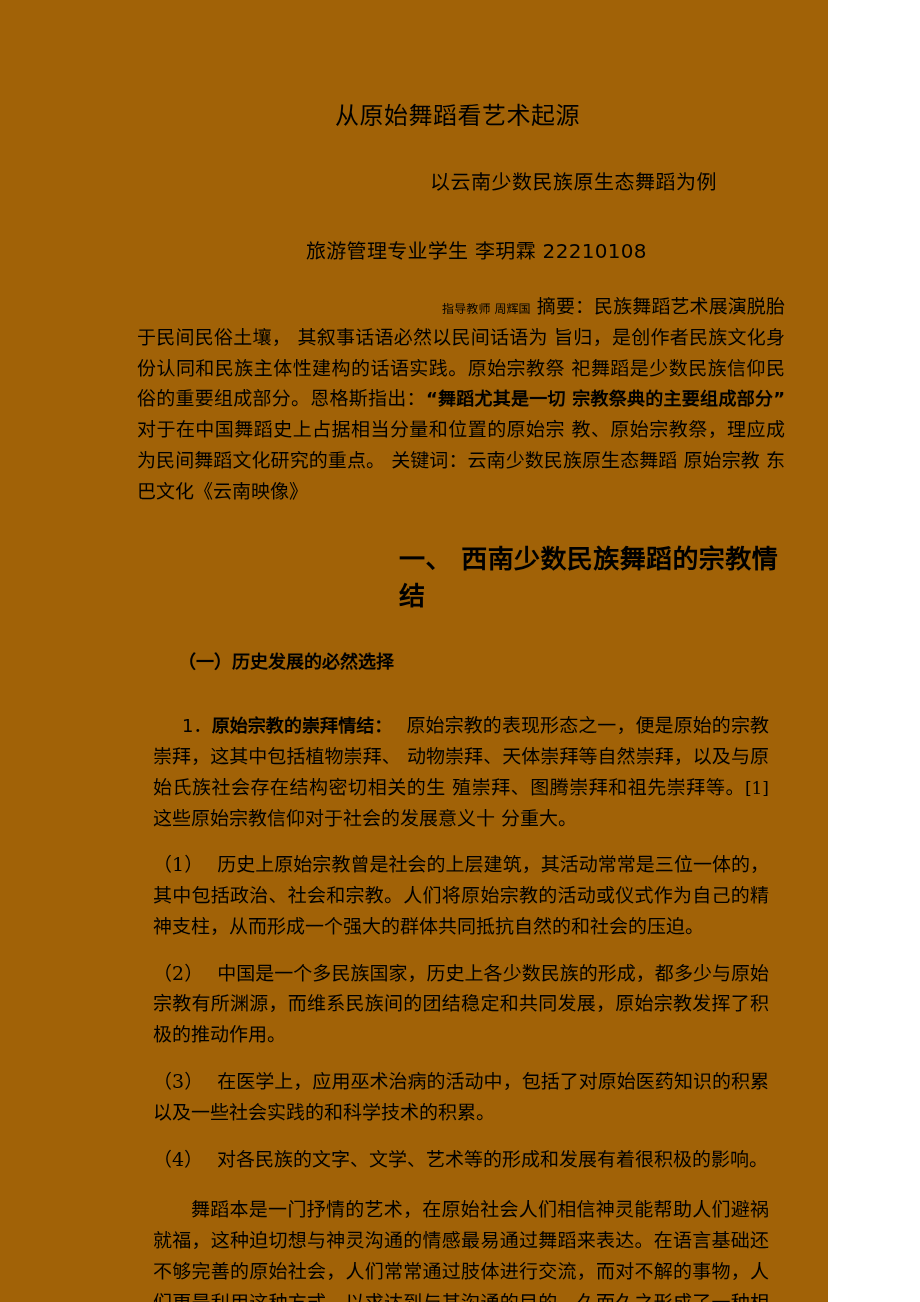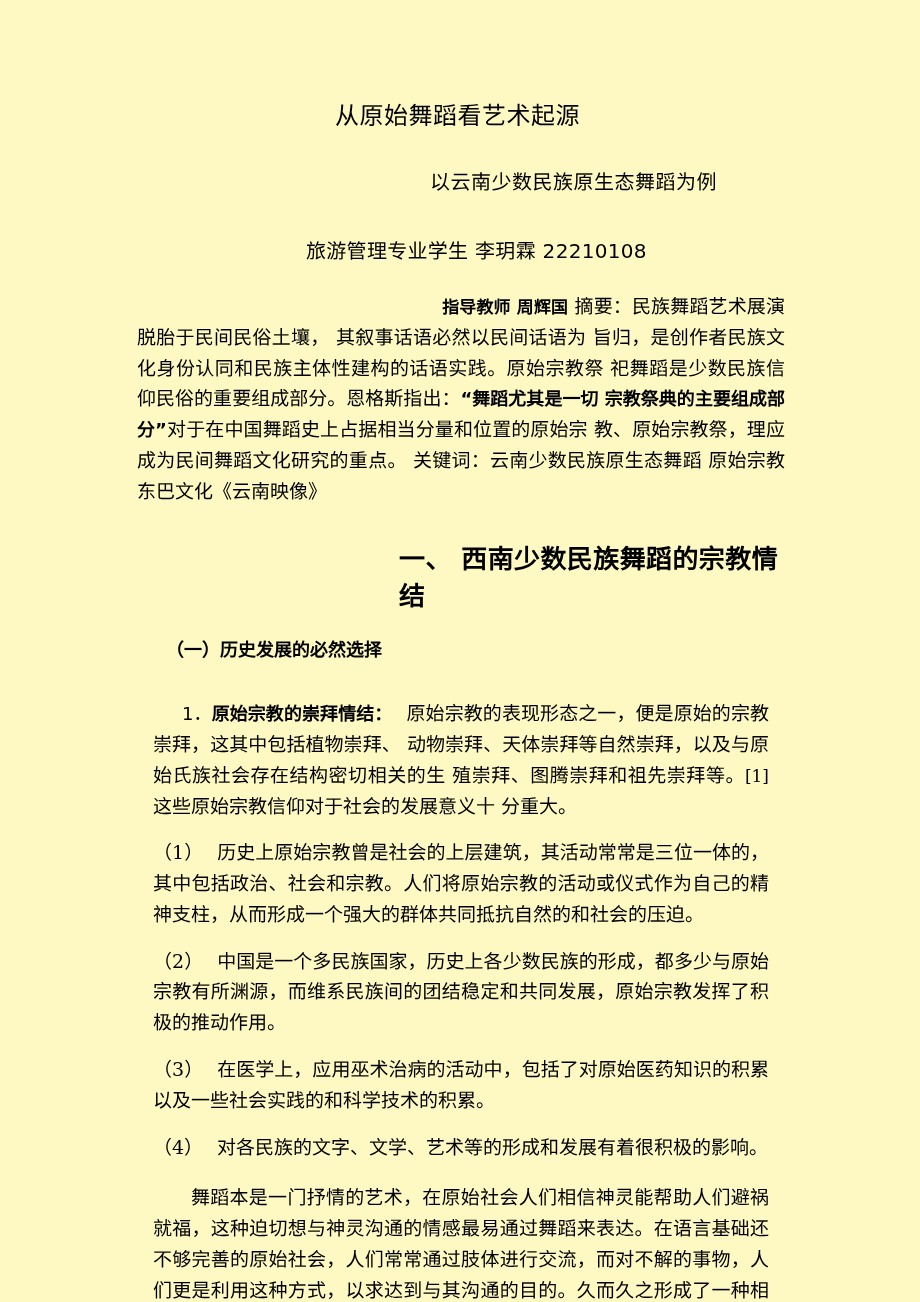--- a/index.html
+++ b/index.html
@@ -6,23 +6,23 @@
     margin: 0;
     padding: 0;
     background: #ffffff;
   }
   body {
     font-family: "DejaVu Serif", "Liberation Serif", serif;
     color: #000000;
   }
   .page {
     position: relative;
-    width: 920px;
+    width: 828px;
     height: 1302px;
-    background: #fef9c3;
+    background: #a16207;
     overflow: hidden;
     box-sizing: border-box;
   }
   .content {
     position: absolute;
     left: 137px;
     top: 0;
     width: 648px;
   }
 
@@ -67,22 +67,22 @@
     padding-top: 27px;
     text-align: justify;
     text-justify: inter-ideograph;
   }
   .abstract .lead-space {
     display: inline-block;
     width: 305px;
   }
   .adviser {
     font-family: "DejaVu Sans", "Liberation Sans", sans-serif;
-    font-weight: bold;
-    font-size: 17px;
+    font-weight: normal;
+    font-size: 12px;
   }
   .quoted-bold {
     font-family: "DejaVu Sans", "Liberation Sans", sans-serif;
     font-weight: bold;
     font-size: 18px;
   }
 
   
   .section-heading {
     font-family: "DejaVu Sans", "Liberation Sans", sans-serif;
@@ -90,21 +90,21 @@
     font-weight: bold;
     margin: 0;
     padding-top: 32px;
     padding-left: 262px;
     letter-spacing: 0.4px;
   }
   .subsection-heading {
     font-family: "DejaVu Sans", "Liberation Sans", sans-serif;
     font-size: 18px;
     font-weight: bold;
-    margin: 0;
+    margin: 12px;
     padding-top: 23px;
     padding-left: 29px;
   }
 
   
   .body-para {
     font-family: "DejaVu Serif", "Liberation Serif", serif;
     font-size: 19px;
     line-height: 1.62;
     margin: 16px;

